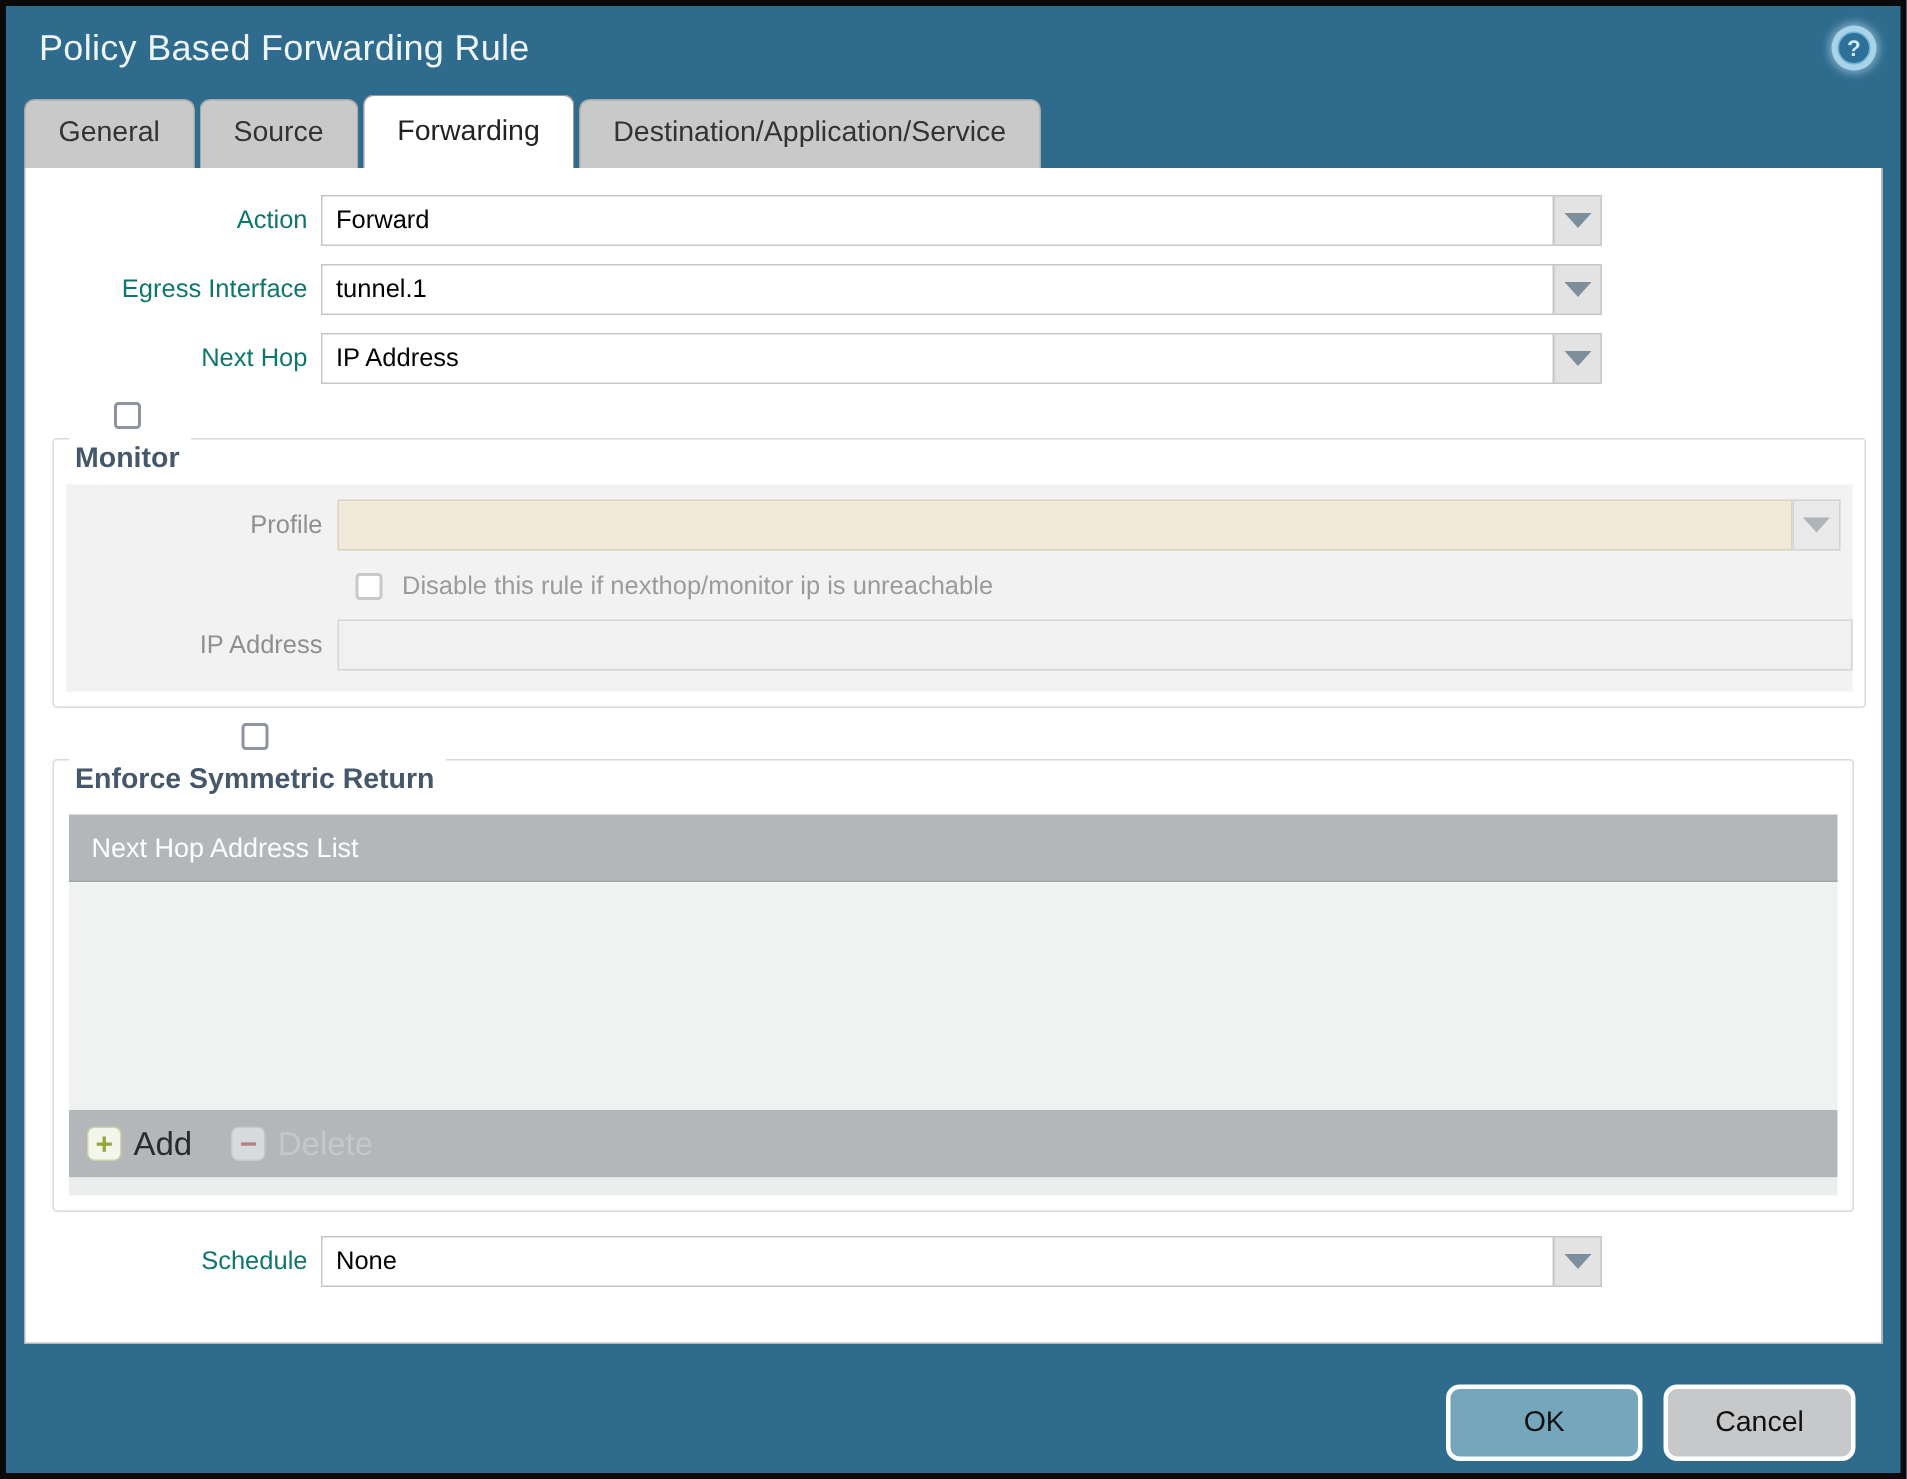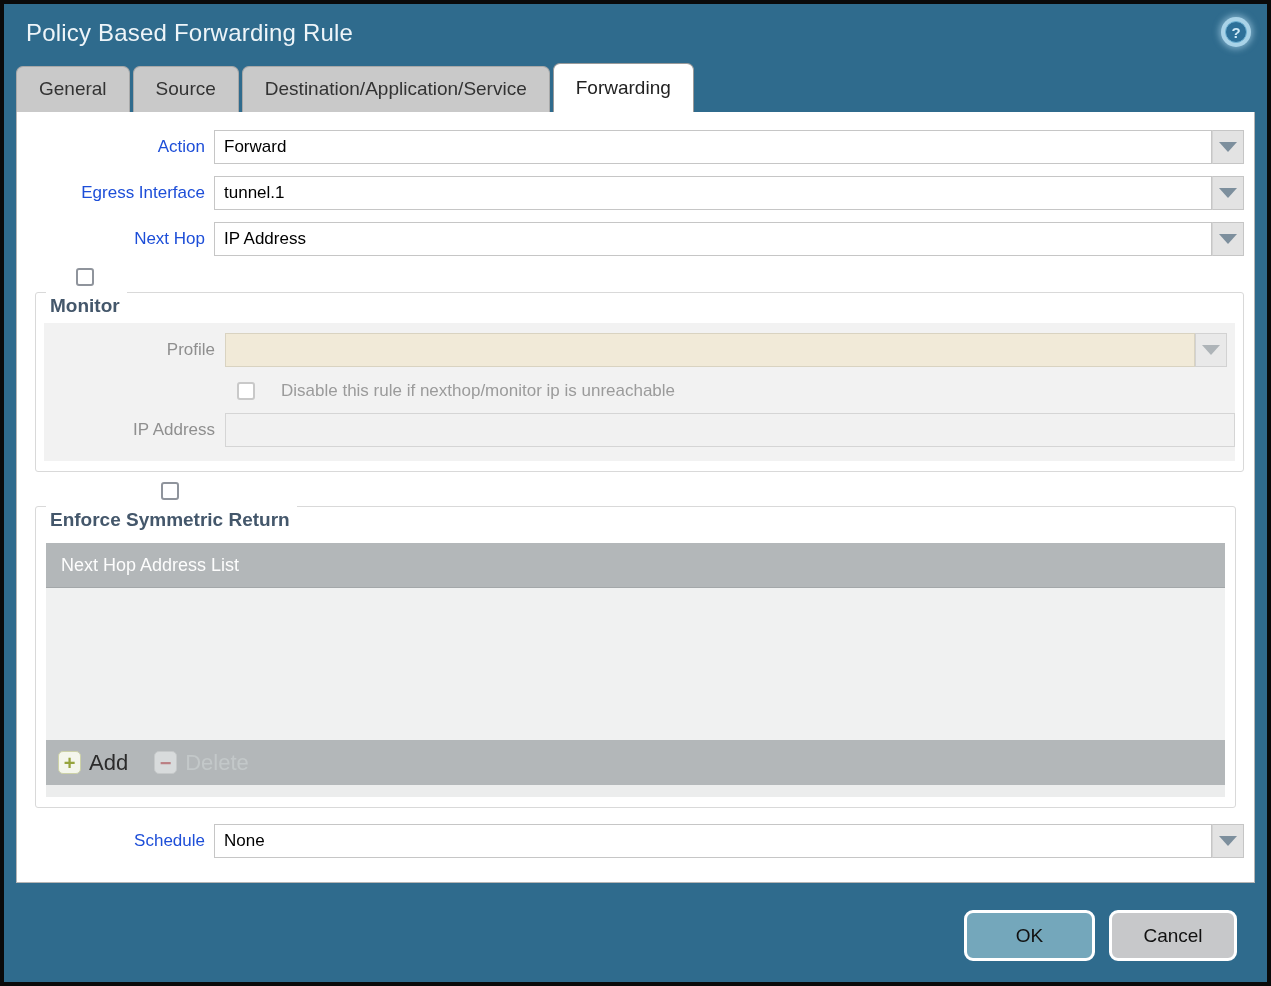--- a/index.html
+++ b/index.html
@@ -38,22 +38,22 @@
   }
   .tab.active { background:#fff; color:#222; height:49px; line-height:48px; border-color:#9a9a9a; position:relative; z-index:2; }
   
   .content {
     margin:0 12px; background:#fff; flex:1;
     border:1px solid #b5b5b5; border-top:none;
     padding-top:18px; position:relative; z-index:1;
     overflow:hidden;
   }
   .form-row { display:flex; margin:0 0 12px 0; }
-  .form-label { width:197px; text-align:right; padding-right:9px; font-size:17px; color:#1d4ed8; line-height:34px; }
-  .combo { display:flex; width:1030px; }
+  .form-label { width:197px; text-align:right; padding-right:9px; font-size:17px; color:#0f766e; line-height:34px; }
+  .combo { display:flex; width:854px; }
   .text-input {
     flex:1; height:34px; border:1px solid #c6c6c6; background:#fff;
     font-family:"Liberation Sans",sans-serif; font-size:17px; color:#000; padding:0 9px; outline:none;
   }
   .dd-btn {
     width:32px; height:34px; background:#e3e3e3; border:1px solid #c6c6c6; border-left:1px solid #d4d4d4;
     display:flex; align-items:center; justify-content:center; cursor:pointer;
   }
   .arrow-down { width:0; height:0; border-left:9px solid transparent; border-right:9px solid transparent; border-top:10px solid #7d8f9d; }
   .arrow-down.muted { border-top-color:#aeb4b8; }
@@ -61,40 +61,40 @@
   fieldset { border:1px solid #d9d9d9; border-radius:3px; margin:2px 18px 10px 18px; padding:6px 8px 10px 8px; }
   legend { display:flex; align-items:center; gap:9px; padding:0 7px 0 4px; margin-left:2px;flex-direction:column; }
   .legend-label { font-size:19px; font-weight:bold; color:#44576b; }
   .checkbox { width:18px; height:18px; border:2px solid #8f949c; border-radius:3px; background:#fff; display:inline-block; cursor:pointer; flex:none; }
   .checkbox.disabled { border-color:#c9c9c9; cursor:default; }
   .inner-panel { background:#f2f2f2; padding:10px 0 14px 0; }
   .inner-label { width:181px; text-align:right; padding-right:10px; font-size:17px; color:#8f8f8f; line-height:34px; }
   .inner-combo { display:flex; width:1002px; }
   .profile-input { flex:1; height:34px; background:#f1ead8; border:1px solid #d9d3c1; }
   .dd-btn.disabled { background:#e9e9e9; border-color:#d2d2d2; cursor:default; }
-  .chk-row { display:flex; align-items:center; margin:14px 0 12px 193px; gap:26px; }
+  .chk-row { display:flex; align-items:center; margin:14px 0 12px 193px; gap:13px; }
   .chk-row-label { font-size:17px; color:#9b9b9b; }
   .disabled-input { width:1010px; height:34px; background:#f1f1f1; border:1px solid #d5d5d5; }
   
   .table-wrap { margin:6px 2px 0 2px;border-radius:21px; }
   .table-header { height:45px; background:#b3b7b9; display:flex; align-items:center; padding-left:15px; border-bottom:1px solid #a3a7a9; }
   .table-header-label { color:#fdfdfd; font-size:18px; }
   .table-body { height:152px; background:#f0f1f1; }
   .table-footer { height:45px; background:#b3b7b9; display:flex; align-items:center; padding-left:12px; gap:26px; }
   .tbl-btn { display:flex; align-items:center; gap:8px; cursor:pointer; }
   .tbl-btn.disabled { cursor:default; }
   .chip { width:23px; height:23px; border-radius:5px; display:flex; align-items:center; justify-content:center; font-weight:bold; font-size:20px; line-height:1; }
   .chip.add { background:#f4f6ec; border:1px solid #cdd2a8; color:#96a43d; }
   .chip.del { background:#d8dbdc; border:1px solid #c6c9ca; color:#bb7f83; }
   .tbl-btn-label { font-size:22px; color:#2b2b2b; }
   .tbl-btn.disabled .tbl-btn-label { color:#c3c8c9; }
   .table-understrip { height:12px; background:#eceded; }
   .schedule-row { margin-top:16px;border-radius:16px; }
   
-  .footer { height:99px; display:flex; justify-content:flex-end; align-items:flex-start; padding:27px 30px 0 0; gap:14px; }
+  .footer { height:86px; display:flex; justify-content:flex-end; align-items:flex-start; padding:27px 30px 0 0; gap:14px; }
   .btn {
     height:51px; border-radius:9px; border:3px solid #fff;
     font-family:"Liberation Sans",sans-serif; font-size:19px; color:#111;
     cursor:pointer; padding:0 10px;
   }
   .btn-ok { width:131px; background:#74a7bb; }
   .btn-cancel { width:128px; background:#c7c8ca; }
 </style>
 </head>
 <body>
@@ -104,22 +104,22 @@
   <div class="titlebar">
     <span class="title">Policy Based Forwarding Rule</span>
     <div class="help-icon">
       <span class="inner">?</span>
     </div>
   </div>
 
   <div class="tabstrip">
     <div class="tab">General</div>
     <div class="tab">Source</div>
+    <div class="tab active">Forwarding</div>
     <div class="tab">Destination/Application/Service</div>
-    <div class="tab active">Forwarding</div>
   </div>
 
   <div class="content">
 
     <div class="form-row">
       <div class="form-label">Action</div>
       <div class="combo">
         <input class="text-input" type="text" readonly="" value="Forward" style="">
         <div class="dd-btn">
           <span class="arrow-down"></span>

